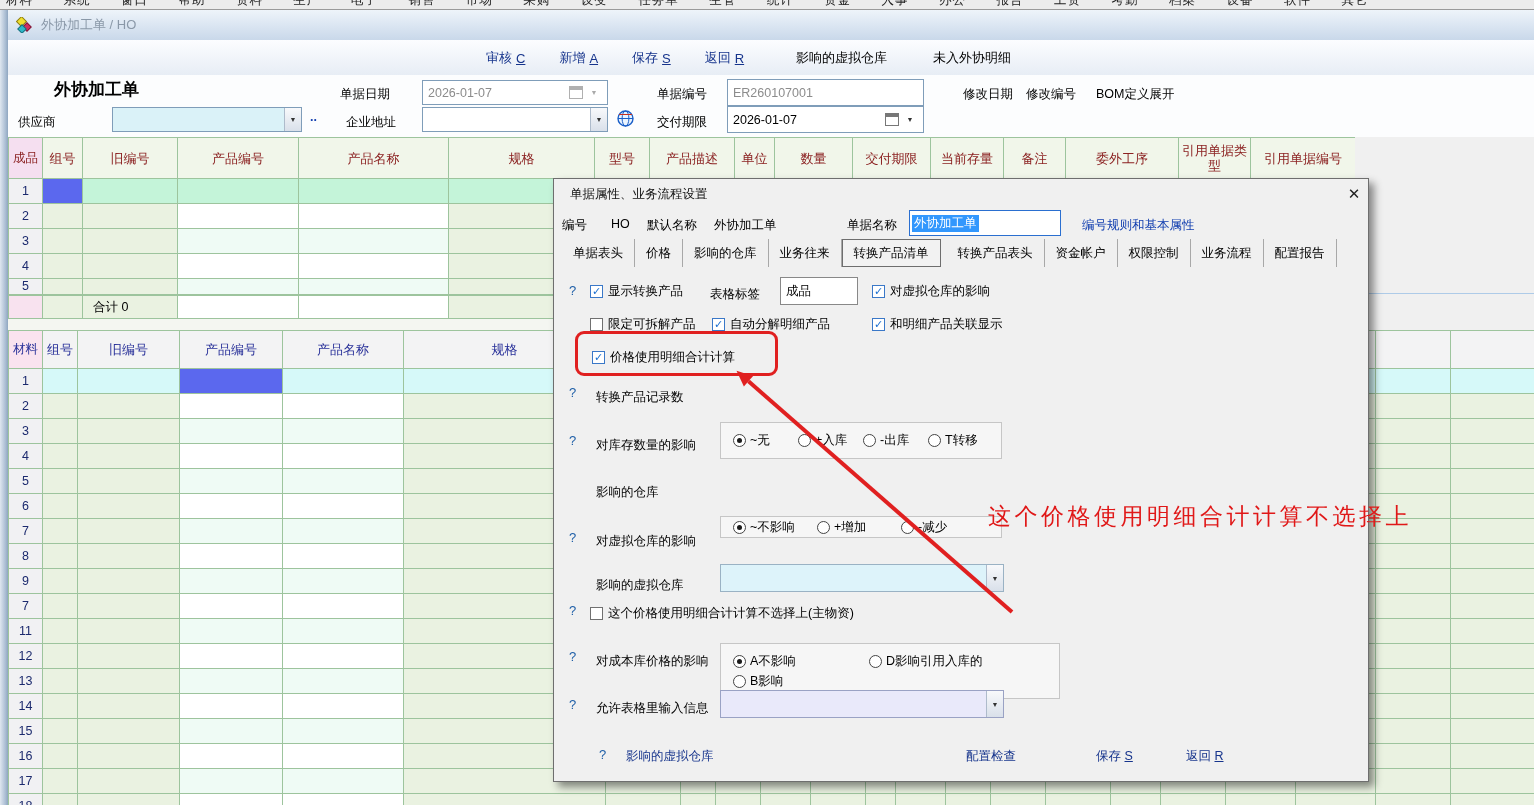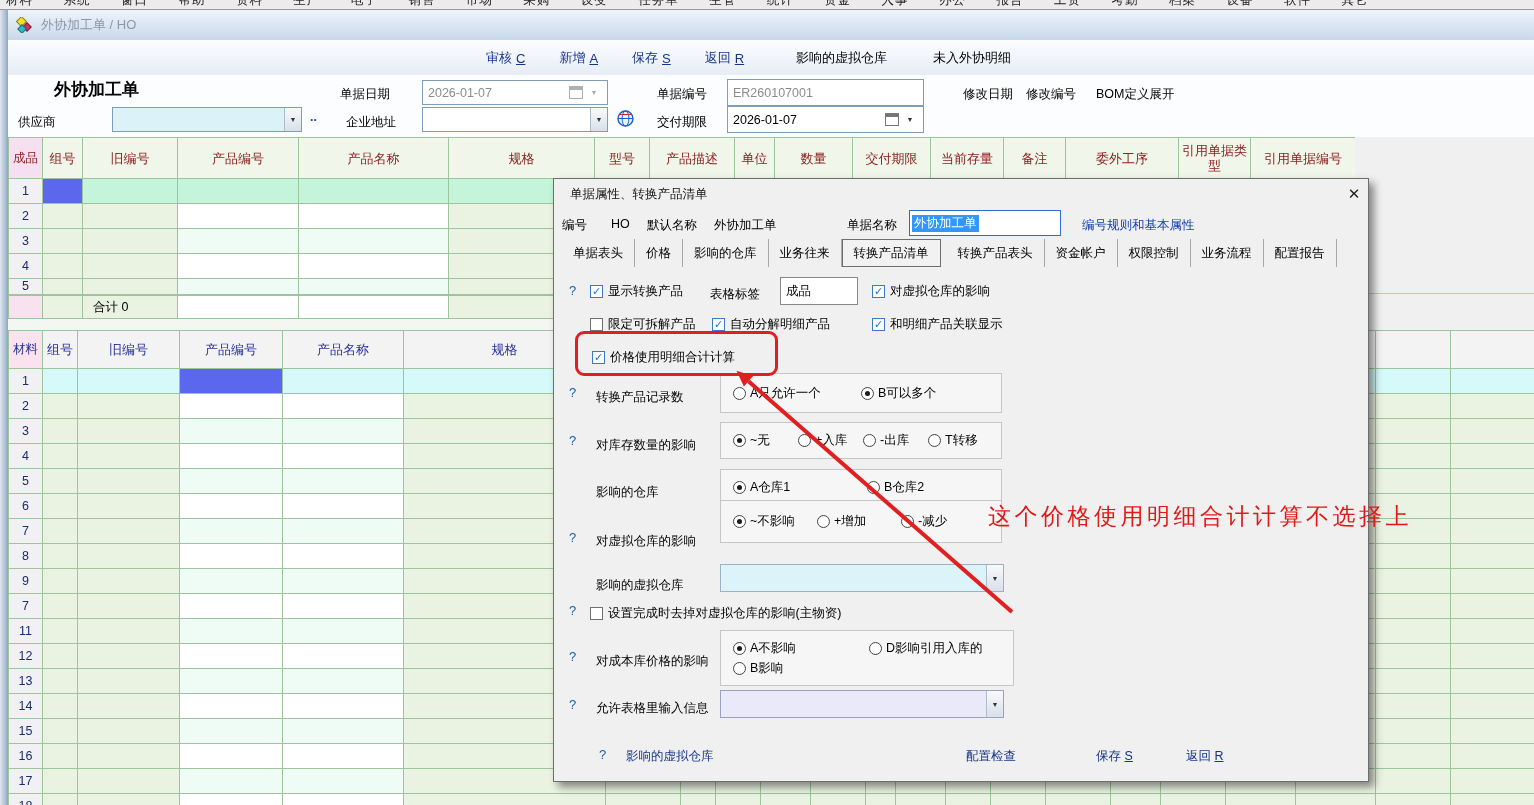--- a/index.html
+++ b/index.html
@@ -759,21 +759,21 @@
       <div class="tcell c-green" style="width: 65px; height: 25px;"></div>
       <div class="tcell c-green" style="width: 70px; height: 25px;"></div>
       <div class="tcell c-green" style="width: 80px; height: 25px;"></div>
       <div class="tcell c-green" style="width: 75px; height: 25px;"></div>
       <div class="tcell c-green" style="width: 84px; height: 25px;"></div>
     </div>
   </div>
 
 <div id="dialog" class="abs">
   <div class="inner">
-    <span class="dlg-title abs">单据属性、转换产品清单</span>
+    <span class="dlg-title abs">单据属性、业务流程设置</span>
     <span class="dlg-close abs">✕</span>
 
     <span class="abs" style="left:8px;top:38px">编号</span>
     <span class="abs" style="left:57px;top:38px">HO</span>
     <span class="abs" style="left:93px;top:38px">默认名称</span>
     <span class="abs" style="left:160px;top:38px">外协加工单</span>
     <span class="abs" style="left:293px;top:38px">单据名称</span>
     <div class="name-input abs" style="left:355px;top:31px;width:152px;height:26px">
       <span class="selt">外协加工单</span>
     </div>
@@ -819,30 +819,20 @@
       <span>和明细产品关联显示</span>
     </label>
 
     <label class="cb abs" style="left:38px;top:170px">
       <span class="box checked"></span>
       <span>价格使用明细合计计算</span>
     </label>
 
     <span class="qm abs" style="left:15px;top:206px">?</span>
     <span class="abs" style="left:42px;top:210px">转换产品记录数</span>
-    <div class="gbox g-record abs" style="left:166px;top:194px;width:282px;height:40px">
-        <span class="opt">
-          <span class="rad"></span>
-          <span>A只允许一个</span>
-        </span>
-        <span class="opt">
-          <span class="rad sel"></span>
-          <span>B可以多个</span>
-        </span>
-      </div>
 
     <span class="qm abs" style="left:15px;top:254px">?</span>
     <span class="abs" style="left:42px;top:258px">对库存数量的影响</span>
     <div class="gbox g-stock abs" style="left:166px;top:243px;width:282px;height:37px">
         <span class="opt">
           <span class="rad sel"></span>
           <span>~无</span>
         </span>
         <span class="opt">
           <span class="rad"></span>
@@ -852,34 +842,24 @@
           <span class="rad"></span>
           <span>-出库</span>
         </span>
         <span class="opt">
           <span class="rad"></span>
           <span>T转移</span>
         </span>
       </div>
 
     <span class="abs" style="left:42px;top:305px">影响的仓库</span>
-    <div class="gbox g-wh abs" style="left:166px;top:290px;width:282px;height:36px">
-        <span class="opt">
-          <span class="rad sel"></span>
-          <span>A仓库1</span>
-        </span>
-        <span class="opt">
-          <span class="rad"></span>
-          <span>B仓库2</span>
-        </span>
-      </div>
 
     <span class="qm abs" style="left:15px;top:351px">?</span>
     <span class="abs" style="left:42px;top:354px">对虚拟仓库的影响</span>
-    <div class="gbox g-virt abs" style="left:166px;top:321px;width:282px;height:43px">
+    <div class="gbox g-virt abs" style="left:166px;top:337px;width:282px;height:22px">
         <span class="opt">
           <span class="rad sel"></span>
           <span>~不影响</span>
         </span>
         <span class="opt">
           <span class="rad"></span>
           <span>+增加</span>
         </span>
         <span class="opt">
           <span class="rad"></span>
@@ -889,26 +869,26 @@
 
     <span class="abs" style="left:42px;top:398px">影响的虚拟仓库</span>
     <div class="combo abs c-blue" style="left:166px;top:385px;width:284px;height:28px;border-color:#9ab2c4">
       <span class="tx"></span>
       <span class="dd"></span>
     </div>
 
     <span class="qm abs" style="left:15px;top:424px">?</span>
     <label class="cb abs" style="left:36px;top:426px">
       <span class="box"></span>
-      <span>设置完成时去掉对虚拟仓库的影响(主物资)</span>
+      <span>这个价格使用明细合计计算不选择上(主物资)</span>
     </label>
 
     <span class="qm abs" style="left:15px;top:470px">?</span>
     <span class="abs" style="left:42px;top:474px">对成本库价格的影响</span>
-    <div class="gbox g-cost abs" style="left:166px;top:451px;width:294px;height:56px">
+    <div class="gbox g-cost abs" style="left:166px;top:464px;width:340px;height:56px">
         <span class="opt">
           <span class="rad sel"></span>
           <span>A不影响</span>
         </span>
         <span class="opt">
           <span class="rad"></span>
           <span>D影响引用入库的</span>
         </span>
         <span class="opt">
           <span class="rad"></span>

